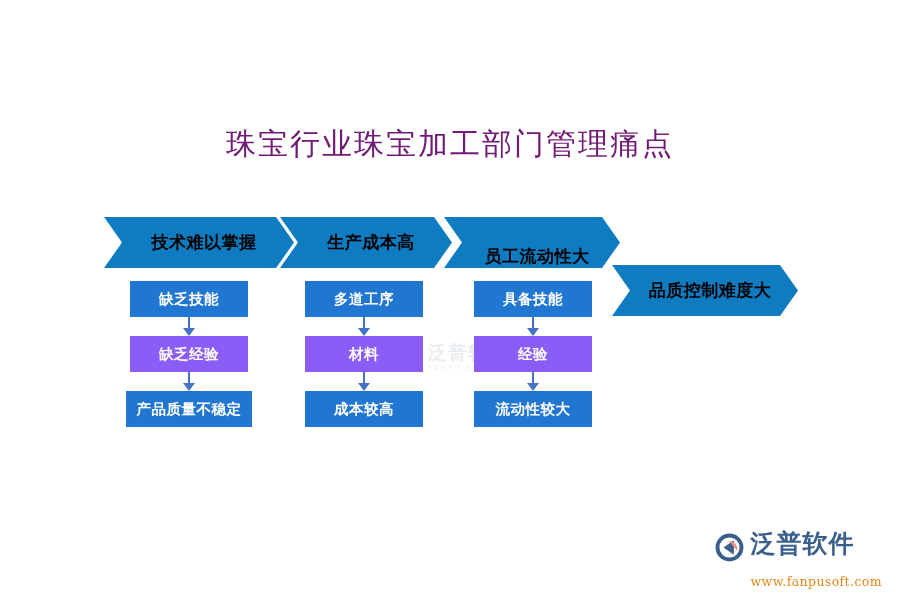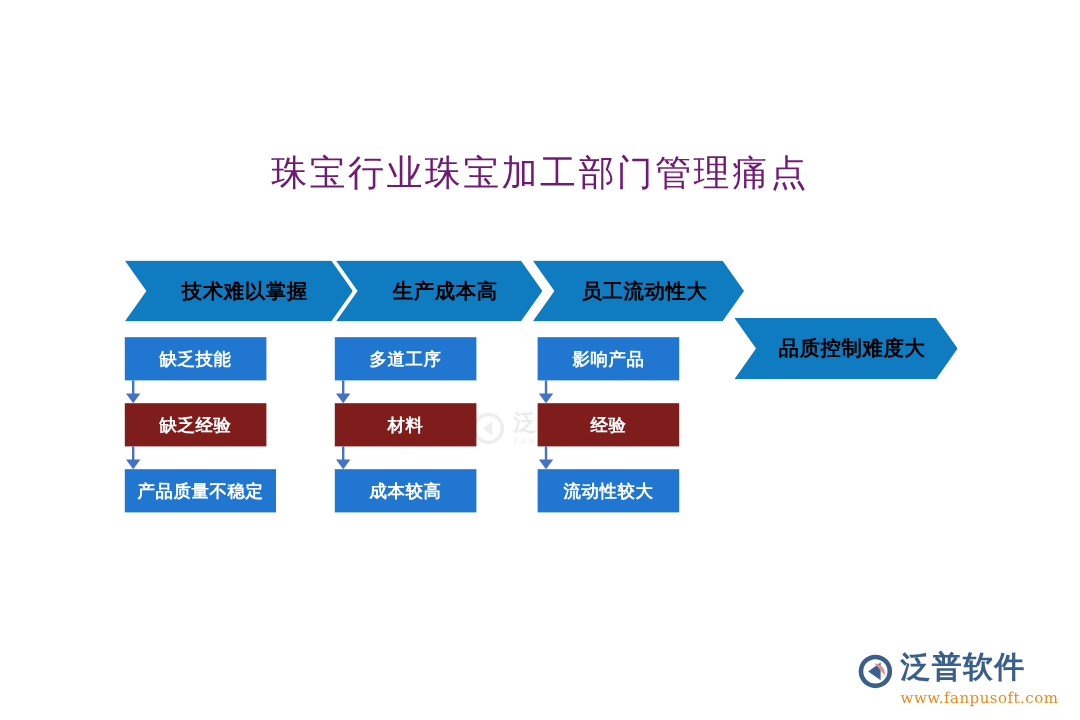--- a/index.html
+++ b/index.html
@@ -115,37 +115,37 @@
     width: 694px;
     height: 146px;
     z-index: 3;
   }
   .column {
     position: absolute;
     top: 0;
     width: 170px;
     display: flex;
     flex-direction: column;
-    align-items: flex-start;
+    align-items: center;
   }
   .node {
     width: 118px;
     height: 36px;
     display: flex;
     align-items: center;
     justify-content: center;
     color: #ffffff;
     font-size: 14.5px;
     font-weight: bold;
     letter-spacing: 0.5px;
     white-space: nowrap;
     box-sizing: border-box;
   }
   .node.blue  { background: #2176d2; }
-  .node.teal  { background: #7f1d1d; }
+  .node.teal  { background: #8b5cf6; }
   .node.wide  { width: 126px; }
 
   .connector {
     width: 14px;
     height: 19px;
     position: relative;
   }
   .connector .stem {
     position: absolute;
     left: 6px;
@@ -190,21 +190,21 @@
     font-size: 25px;
     font-weight: bold;
     color: #3a5f8a;
     letter-spacing: 1px;
     white-space: nowrap;
   }
   #brand-logo .logo-url {
     font-size: 12.5px;
     color: #e8881c;
     letter-spacing: 0.4px;
-    margin-top: 8px;
+    margin-top: 20px;
     white-space: nowrap;
     font-family: "DejaVu Serif", "Liberation Serif", serif;
   }
 </style>
 </head>
 <body>
 
 <div id="canvas">
 
   <div id="center-watermark">
@@ -220,21 +220,21 @@
 
   <div id="page-title">珠宝行业珠宝加工部门管理痛点</div>
 
   <div id="chevron-band">
     <div class="chevron" style="left:0px; width:190px;">
       <span>技术难以掌握</span>
     </div>
     <div class="chevron" style="left:176px; width:172px;">
       <span>生产成本高</span>
     </div>
-    <div class="chevron" style="left:340px; width:176px;">
+    <div class="chevron" style="left:340px; width:176px;align-items:flex-end;">
       <span>员工流动性大</span>
     </div>
     <div class="chevron" style="left:508px; width:186px;margin-top:48px;">
       <span>品质控制难度大</span>
     </div>
   </div>
 
   <div id="columns">
 
     <div class="column" style="left:0px;">
@@ -272,21 +272,21 @@
         <span class="stem"></span>
           <span class="head"></span>
       </div>
       <div class="node blue">
         <span>成本较高</span>
       </div>
     </div>
 
     <div class="column" style="left:344px;">
       <div class="node blue">
-        <span>影响产品</span>
+        <span>具备技能</span>
       </div>
       <div class="connector">
         <span class="stem"></span>
           <span class="head"></span>
       </div>
       <div class="node teal">
         <span>经验</span>
       </div>
       <div class="connector">
         <span class="stem"></span>

